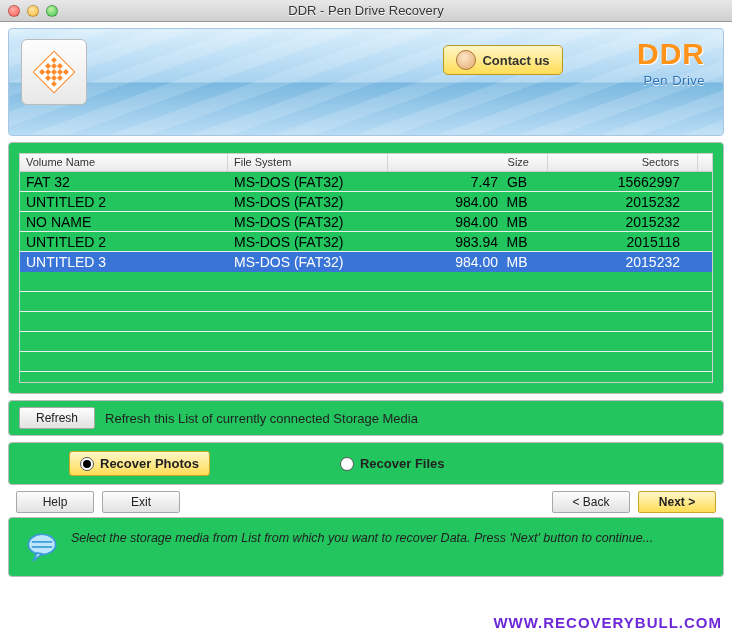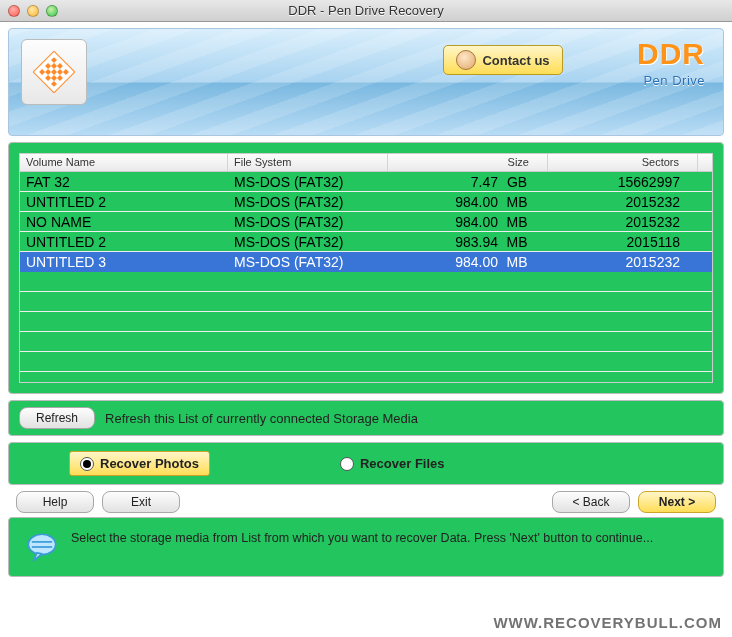--- a/index.html
+++ b/index.html
@@ -42,43 +42,43 @@
 .tr { display: flex; height: 20px; font-size: 14px; color: #000; border-bottom: 1px solid #eee; }
 .tr.selected { background: #3875d7; color: #fff; border-bottom: 1px solid #3875d7; }
 .td { padding: 2px 6px; white-space: nowrap; overflow: hidden; }
 .td.col-size, .td.col-sect { text-align: right; padding-right: 18px; }
 .size-num { display:inline-block; min-width: 56px; text-align:right; }
 .size-unit { display:inline-block; width: 26px; text-align:center; margin-left: 6px; }
 .tr.empty { border-bottom: 1px solid #eee; }
 
 
 .refresh-panel { display: flex; align-items: center; gap: 10px; padding: 6px 10px; }
-.btn { background: linear-gradient(#fdfdfd,#e2e2e2); border: 1px solid #a8a8a8; border-radius: 8px; height: 22px; padding: 0 16px; font-size: 12px; color: #222; cursor: pointer; }
+.btn { background: linear-gradient(#fdfdfd,#e2e2e2); border: 1px solid #a8a8a8; border-radius: 2px; height: 22px; padding: 0 16px; font-size: 12px; color: #222; cursor: pointer; }
 .refresh-text { font-size: 13px; color: #222; }
 
 
 .radio-panel { display: flex; align-items: center; gap: 130px; padding: 8px 60px; }
 .radio-opt { display:flex; align-items:center; gap:6px; font-size:13px; font-weight:700; color:#222; }
 .radio-opt.selected { background: linear-gradient(#fff6c8,#ffdd55); border:1px solid #caa52a; border-radius:3px; padding: 4px 10px; }
 .radio-circle { width:14px; height:14px; border:1px solid #555; border-radius:50%; display:inline-flex; align-items:center; justify-content:center; background:#fff; }
 .radio-circle.on::after { content:""; width:8px; height:8px; background:#000; border-radius:50%; }
 
 
 .nav-row { display:flex; align-items:center; gap:8px; margin: 4px 8px; }
 .nav-row .spacer { flex:1; }
 .btn.wide { width: 78px; text-align:center; }
 .btn.primary { background: linear-gradient(#fff6c8,#ffdd55); border:1px solid #caa52a; font-weight:600; }
 
 
 .info-panel { display:flex; align-items:flex-start; gap:12px; padding: 12px 16px; }
 .info-icon { width:34px; height:34px; }
-.info-text { font-size: 12.5px; color:#222; line-height: 1.35; }
-
-
-.watermark { position: absolute; right: 10px; bottom: 6px; font-size: 15px; font-weight: 600; letter-spacing: 1px; color: #737373; font-family: Arial, sans-serif; }
+.info-text { font-size: 12.5px; color:#222; line-height: 1.35; font-style: italic; }
+
+
+.watermark { position: absolute; right: 10px; bottom: 6px; font-size: 15px; font-weight: 600; letter-spacing: 1px; color: #6d28d9; font-family: Arial, sans-serif; }
 </style>
 </head>
 <body>
 
 <div class="titlebar">
   <div class="traffic-lights">
     <div class="traffic-light tl-red"></div>
     <div class="traffic-light tl-yellow"></div>
     <div class="traffic-light tl-green"></div>
   </div>

